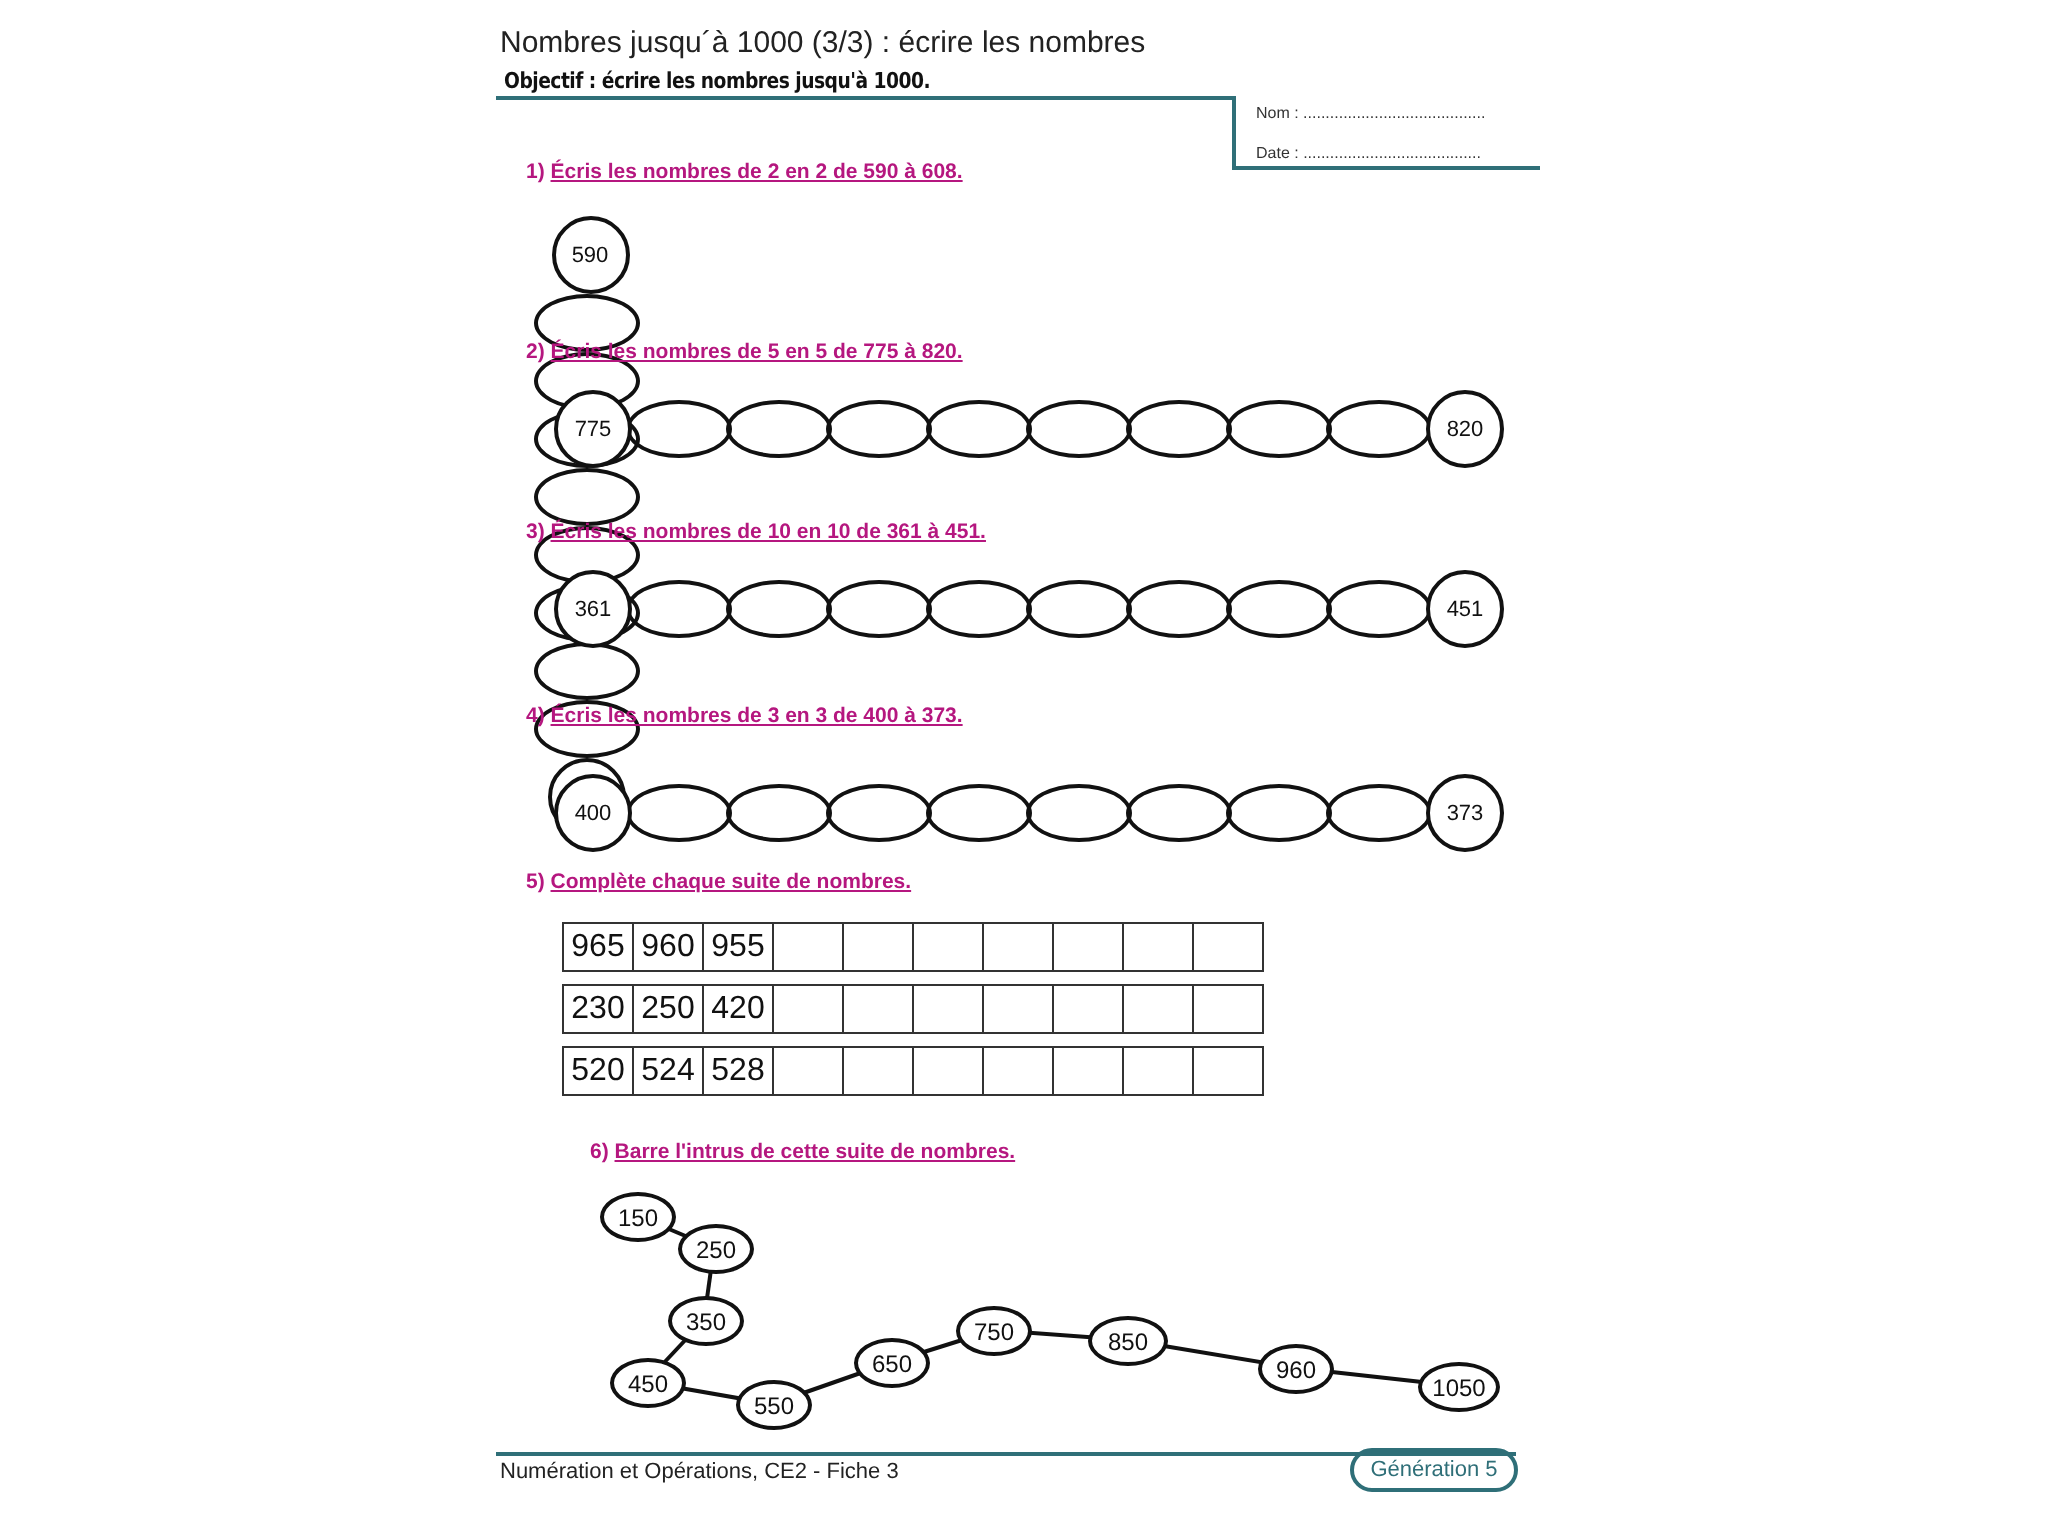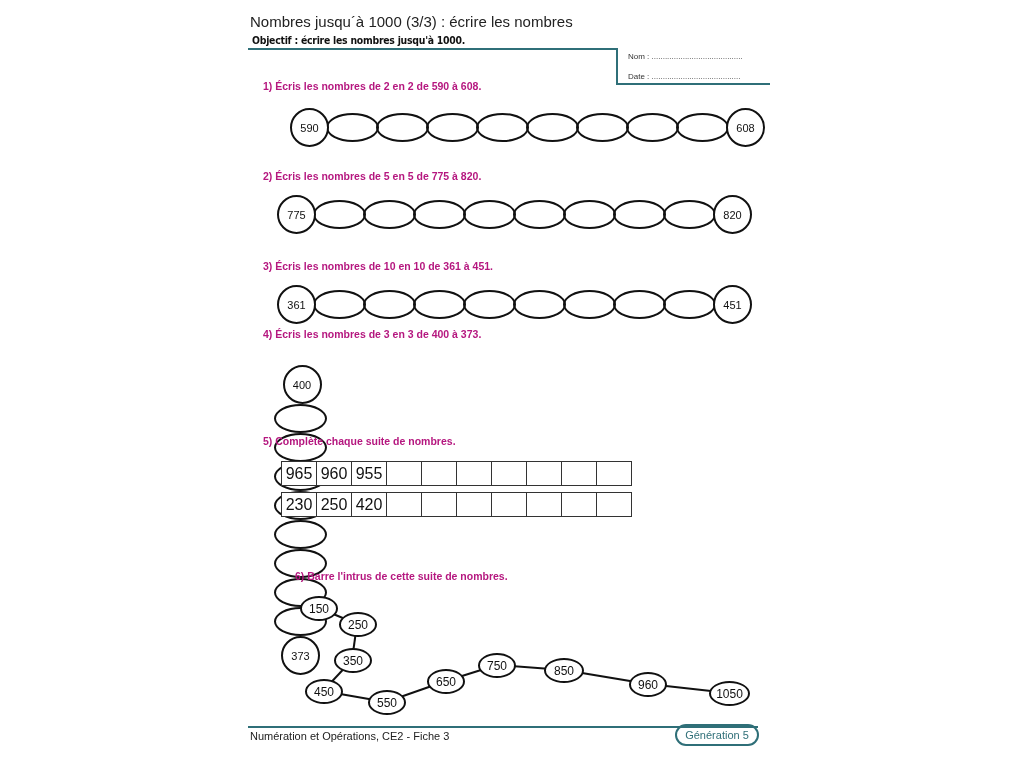--- a/index.html
+++ b/index.html
@@ -5,21 +5,21 @@
   html, body { margin:0; padding:0; background:#ffffff; }
   body { width:1024px; height:768px; position:relative; overflow:hidden;
          font-family:"Liberation Sans", sans-serif; color:#111; }
   .abs { position:absolute; }
   .title { left:250px; top:13px; font-size:15px; color:#222; white-space:nowrap; }
   .objectif { left:252px; top:34px; font-size:11px; font-weight:bold; color:#111;
               font-family:"DejaVu Sans", sans-serif; letter-spacing:-0.3px; transform:scaleX(0.85); transform-origin:left top; white-space:nowrap; }
   .tealline { background:#2f6f78; }
   .namefield { font-size:8px; color:#333; white-space:nowrap; }
   .qtitle { font-size:10.5px; font-weight:bold; color:#b5177f; white-space:nowrap; }
-  .qtitle .u { }
+  .qtitle .u { text-decoration:underline; }
   .chain { display:flex; align-items:center; }
   .circle { width:39px; height:39px; border:2px solid #111; border-radius:50%;
             box-sizing:border-box; display:flex; align-items:center; justify-content:center;
             font-size:11px; background:#fff; position:relative; z-index:2; }
   .oval { width:53px; height:29px; border:2px solid #111; border-radius:50%;
           box-sizing:border-box; margin-left:-3px; background:transparent; }
   .oval:first-of-type { }
   .grid-row { display:flex; }
   .cell { width:36px; height:25px; border:1px solid #333; box-sizing:border-box;
           margin-left:-1px; font-size:16px; display:flex; align-items:center; justify-content:center;
@@ -43,21 +43,21 @@
 <div class="abs tealline" style="left:616px; top:48px; width:2px; height:37px;"></div>
 <div class="abs tealline" style="left:616px; top:83px; width:154px; height:2px;"></div>
 
 <div class="abs namefield" style="left:628px; top:52px;">Nom : .........................................</div>
 <div class="abs namefield" style="left:628px; top:72px;">Date : ........................................</div>
 
 <div class="abs qtitle" style="left:263px; top:80px;">
   <span>1)</span>
   <span class="u">Écris les nombres de 2 en 2 de 590 à 608.</span>
 </div>
-<div class="abs chain" style="left:290px; top:108px;">
+<div class="abs chain" style="left:270px; top:108px;flex-direction:column;">
   <div class="circle">590</div>
   <div class="oval"></div>
   <div class="oval"></div>
   <div class="oval"></div>
   <div class="oval"></div>
   <div class="oval"></div>
   <div class="oval"></div>
   <div class="oval"></div>
   <div class="oval"></div>
   <div class="circle" style="margin-left:-3px;">608</div>
@@ -90,25 +90,25 @@
   <div class="oval"></div>
   <div class="oval"></div>
   <div class="oval"></div>
   <div class="oval"></div>
   <div class="oval"></div>
   <div class="oval"></div>
   <div class="oval"></div>
   <div class="circle" style="margin-left:-3px;">451</div>
 </div>
 
-<div class="abs qtitle" style="left:263px; top:328px;">
+<div class="abs qtitle" style="left:263px; top:352px;">
   <span>4)</span>
   <span class="u">Écris les nombres de 3 en 3 de 400 à 373.</span>
 </div>
-<div class="abs chain" style="left:277px; top:365px;flex-direction:column;">
+<div class="abs chain" style="left:277px; top:387px;">
   <div class="circle">400</div>
   <div class="oval"></div>
   <div class="oval"></div>
   <div class="oval"></div>
   <div class="oval"></div>
   <div class="oval"></div>
   <div class="oval"></div>
   <div class="oval"></div>
   <div class="oval"></div>
   <div class="circle" style="margin-left:-3px;">373</div>
@@ -129,20 +129,32 @@
     <div class="cell"></div>
     <div class="cell"></div>
     <div class="cell"></div>
     <div class="cell"></div>
     <div class="cell"></div>
   </div>
   <div class="grid-row" style="margin-top:6px;">
     <div class="cell">230</div>
     <div class="cell">250</div>
     <div class="cell">420</div>
+    <div class="cell"></div>
+    <div class="cell"></div>
+    <div class="cell"></div>
+    <div class="cell"></div>
+    <div class="cell"></div>
+    <div class="cell"></div>
+    <div class="cell"></div>
+  </div>
+  <div class="grid-row" style="margin-top:6px;">
+    <div class="cell">520</div>
+    <div class="cell">524</div>
+    <div class="cell">528</div>
     <div class="cell"></div>
     <div class="cell"></div>
     <div class="cell"></div>
     <div class="cell"></div>
     <div class="cell"></div>
     <div class="cell"></div>
     <div class="cell"></div>
   </div>
 </div>
 

